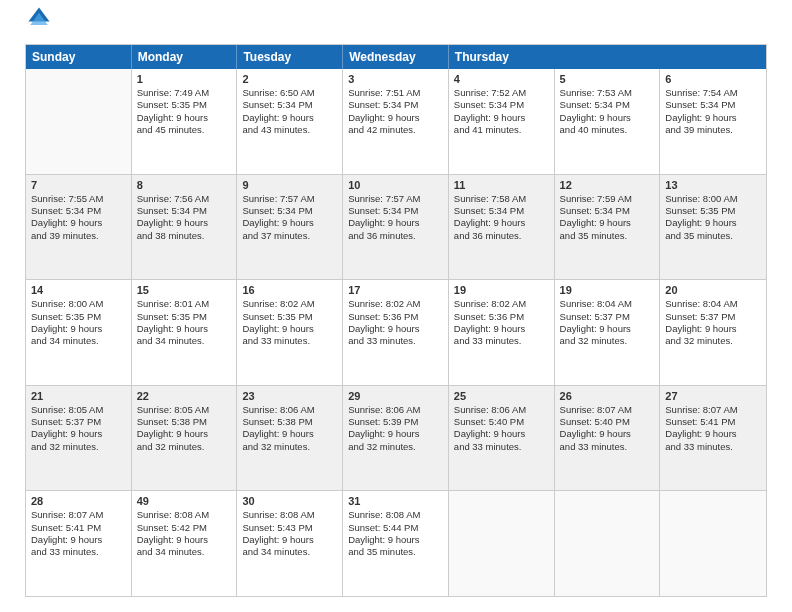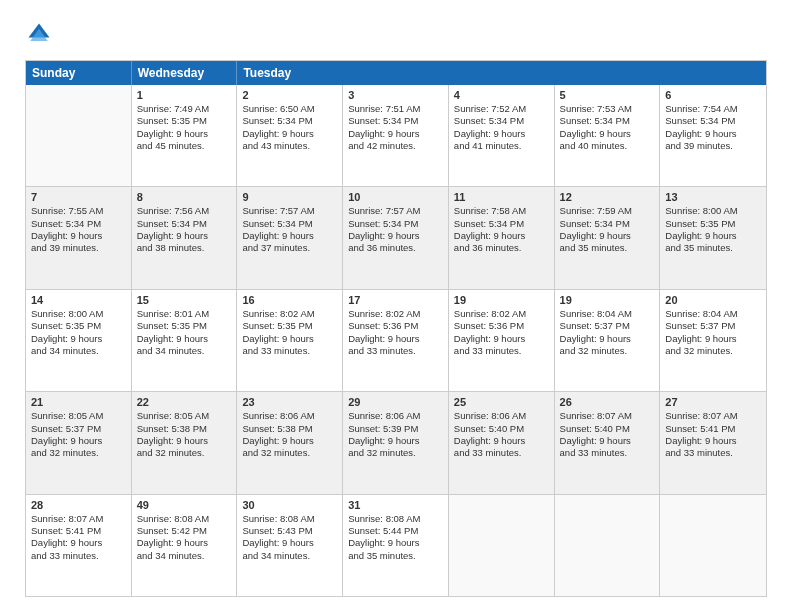--- a/index.html
+++ b/index.html
@@ -6,21 +6,21 @@
     body {
       font-family: Arial, sans-serif;
       background: #fff;
       width: 792px;
       height: 612px;
       overflow: hidden;
     }
     .page {
       width: 792px;
       height: 612px;
-      padding: 20px 25px 15px 25px;
+      padding: 4px 25px 15px 25px;
       display: flex;
       flex-direction: column;
     }
     .header {
       display: flex;
       justify-content: space-between;
       align-items: flex-start;
       margin-bottom: 12px;
     }
     .logo {
@@ -132,22 +132,24 @@
     </div>
     <div class="title-block">
       <div class="month-title"></div>
       <div class="location"></div>
     </div>
   </div>
 
   <div class="calendar">
     <div class="cal-header">
     <div class="cal-header-cell">Sunday</div>
+        <div class="cal-header-cell">Monday</div>
+        <div class="cal-header-cell">Tuesday</div>
         <div class="cal-header-cell">Wednesday</div>
-        <div class="cal-header-cell">Tuesday</div>
+        <div class="cal-header-cell">Thursday</div>
       </div>
     <div class="cal-body">
     <div class="cal-row">
           <div class="cal-cell empty"></div>
           <div class="cal-cell">
         <span class="day-num">1</span>
         <span class="cell-line">Sunrise: 7:49 AM</span>
         <span class="cell-line">Sunset: 5:35 PM</span>
         <span class="cell-line">Daylight: 9 hours</span>
         <span class="cell-line">and 45 minutes.</span>

